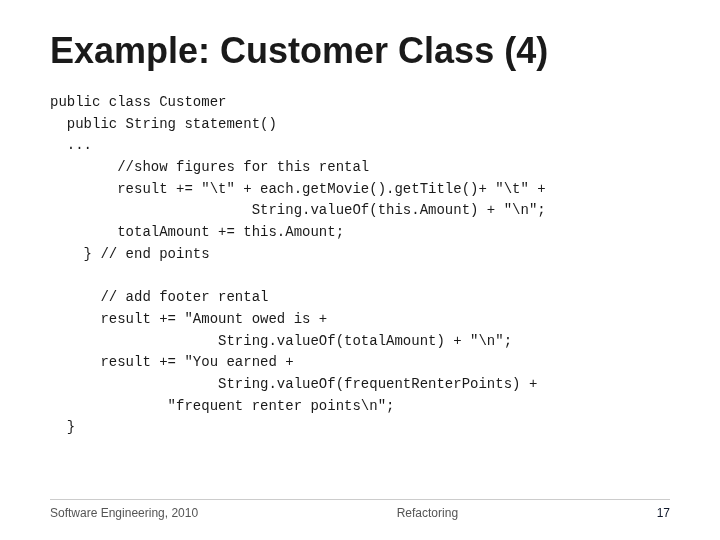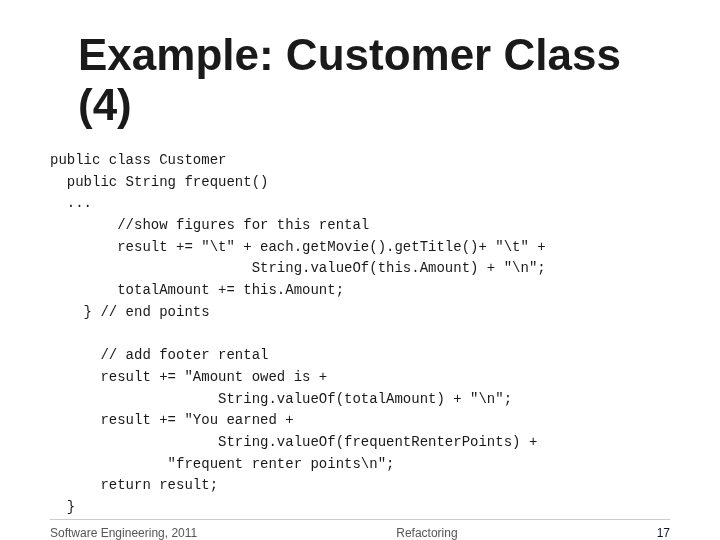--- a/index.html
+++ b/index.html
@@ -20,26 +20,25 @@
     .slide {
       width: 720px;
       height: 540px;
       background: #ffffff;
       padding: 30px 50px 20px 50px;
       display: flex;
       flex-direction: column;
     }
 
     .title {
-      font-size: 44px;
+      font-size: 36px;
       font-weight: bold;
       color: #1a1a1a;
       margin-bottom: 20px;
       font-family: Arial, sans-serif;
-      margin-left: 28px;
     }
 
     .code-block {
       font-family: 'Courier New', Courier, monospace;
       font-size: 14px;
       color: #1a1a1a;
       line-height: 1.55;
       flex: 1;
     }
 
@@ -72,36 +71,35 @@
     }
   </style>
 </head>
 <body>
 
 <div class="slide">
   <div class="title">Example: Customer Class (4)</div>
 
   <div class="code-block">
     <div class="code-line">public class Customer</div>
-    <div class="code-line">  public String frequent()</div>
+    <div class="code-line">  public String statement()</div>
     <div class="code-line">  ...</div>
     <div class="code-line">        //show figures for this rental</div>
     <div class="code-line">        result += "\t" + each.getMovie().getTitle()+ "\t" +</div>
     <div class="code-line">                        String.valueOf(this.Amount) + "\n";</div>
     <div class="code-line">        totalAmount += this.Amount;</div>
     <div class="code-line">    } // end points</div>
     <div class="code-line">&nbsp;</div>
     <div class="code-line">      // add footer rental</div>
     <div class="code-line">      result += "Amount owed is +</div>
     <div class="code-line">                    String.valueOf(totalAmount) + "\n";</div>
     <div class="code-line">      result += "You earned +</div>
     <div class="code-line">                    String.valueOf(frequentRenterPoints) +</div>
     <div class="code-line">              "frequent renter points\n";</div>
-    <div class="code-line">      return result;</div>
     <div class="code-line">  }</div>
   </div>
 
   <div class="footer">
-    <div class="footer-left">Software Engineering, 2011</div>
+    <div class="footer-left">Software Engineering, 2010</div>
     <div class="footer-center">Refactoring</div>
     <div class="footer-right">17</div>
   </div>
 </div>
 
 </body></html>

